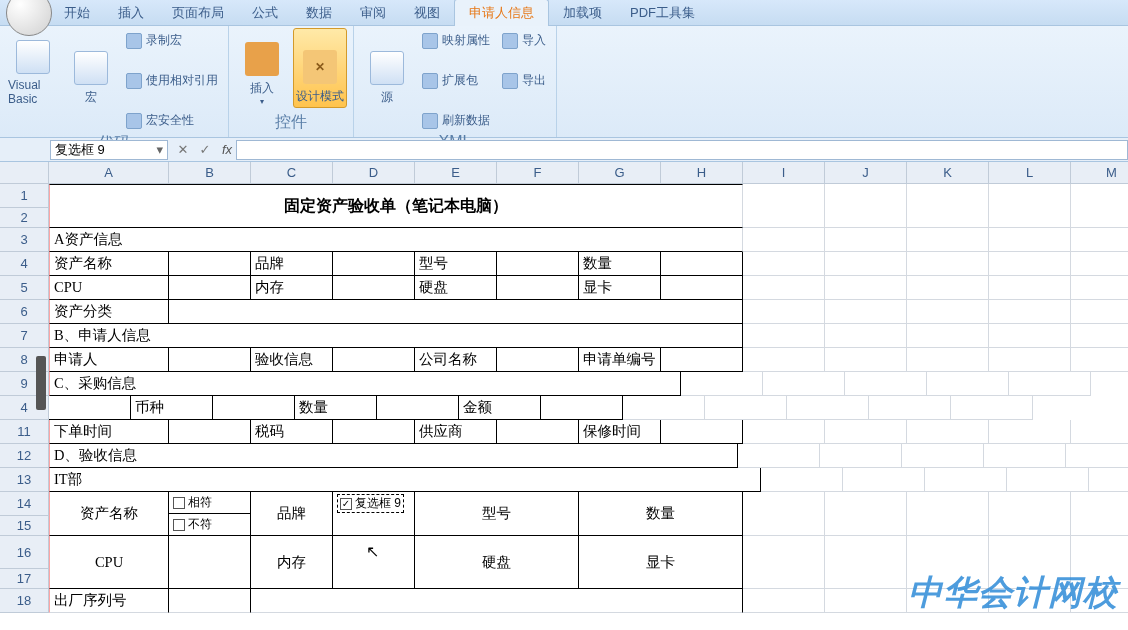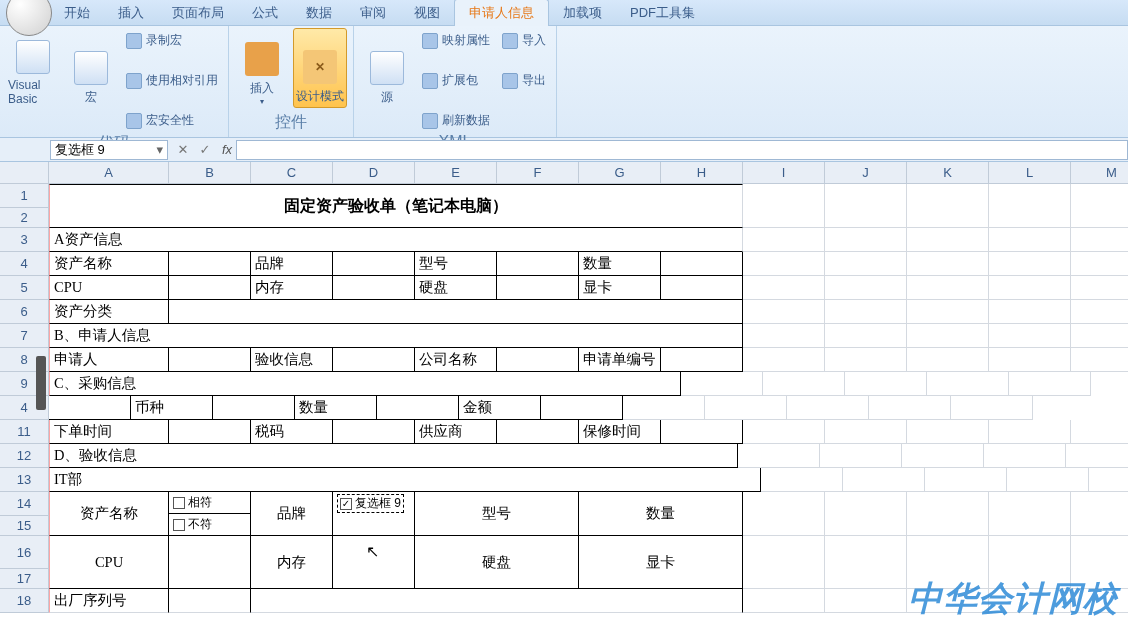--- a/index.html
+++ b/index.html
@@ -66,21 +66,21 @@
 
 
 .wA { width: 120px; } .wB { width: 82px; } .wC { width: 82px; } .wD { width: 82px; }
 .wE { width: 82px; } .wF { width: 82px; } .wG { width: 82px; } .wH { width: 82px; }
 .wI { width: 82px; } .wJ { width: 82px; } .wK { width: 82px; } .wL { width: 82px; } .wM { width: 82px; }
 
 .checkbox-ctrl { display: inline-flex; align-items: center; gap: 3px; font-size: 12px; font-family: SimSun; }
 .checkbox-ctrl .box { width: 12px; height: 12px; border: 1px solid #555; display: inline-flex; align-items: center; justify-content: center; font-size: 10px; line-height: 1; }
 .checkbox-sel { border: 1px dashed #000; padding: 0 2px; }
 
-.watermark { position: absolute; right: 10px; bottom: 8px; font-size: 34px; font-weight: bold; color: #2e8bd8; opacity: 0.85; font-style: italic; letter-spacing: 1px; pointer-events: none; }
+.watermark { position: absolute; right: 10px; bottom: 14px; font-size: 34px; font-weight: bold; color: #2e8bd8; opacity: 0.85; font-style: italic; letter-spacing: 1px; pointer-events: none; }
 
 .cursor { position: absolute; font-size: 16px; color: #000; pointer-events: none; }
 
 .left-indicator { position: absolute; left: 36px; top: 356px; width: 10px; height: 54px; background: #555; border-radius: 2px; }
 </style>
 </head>
 <body>
 
 <div class="office-btn"></div>
 

